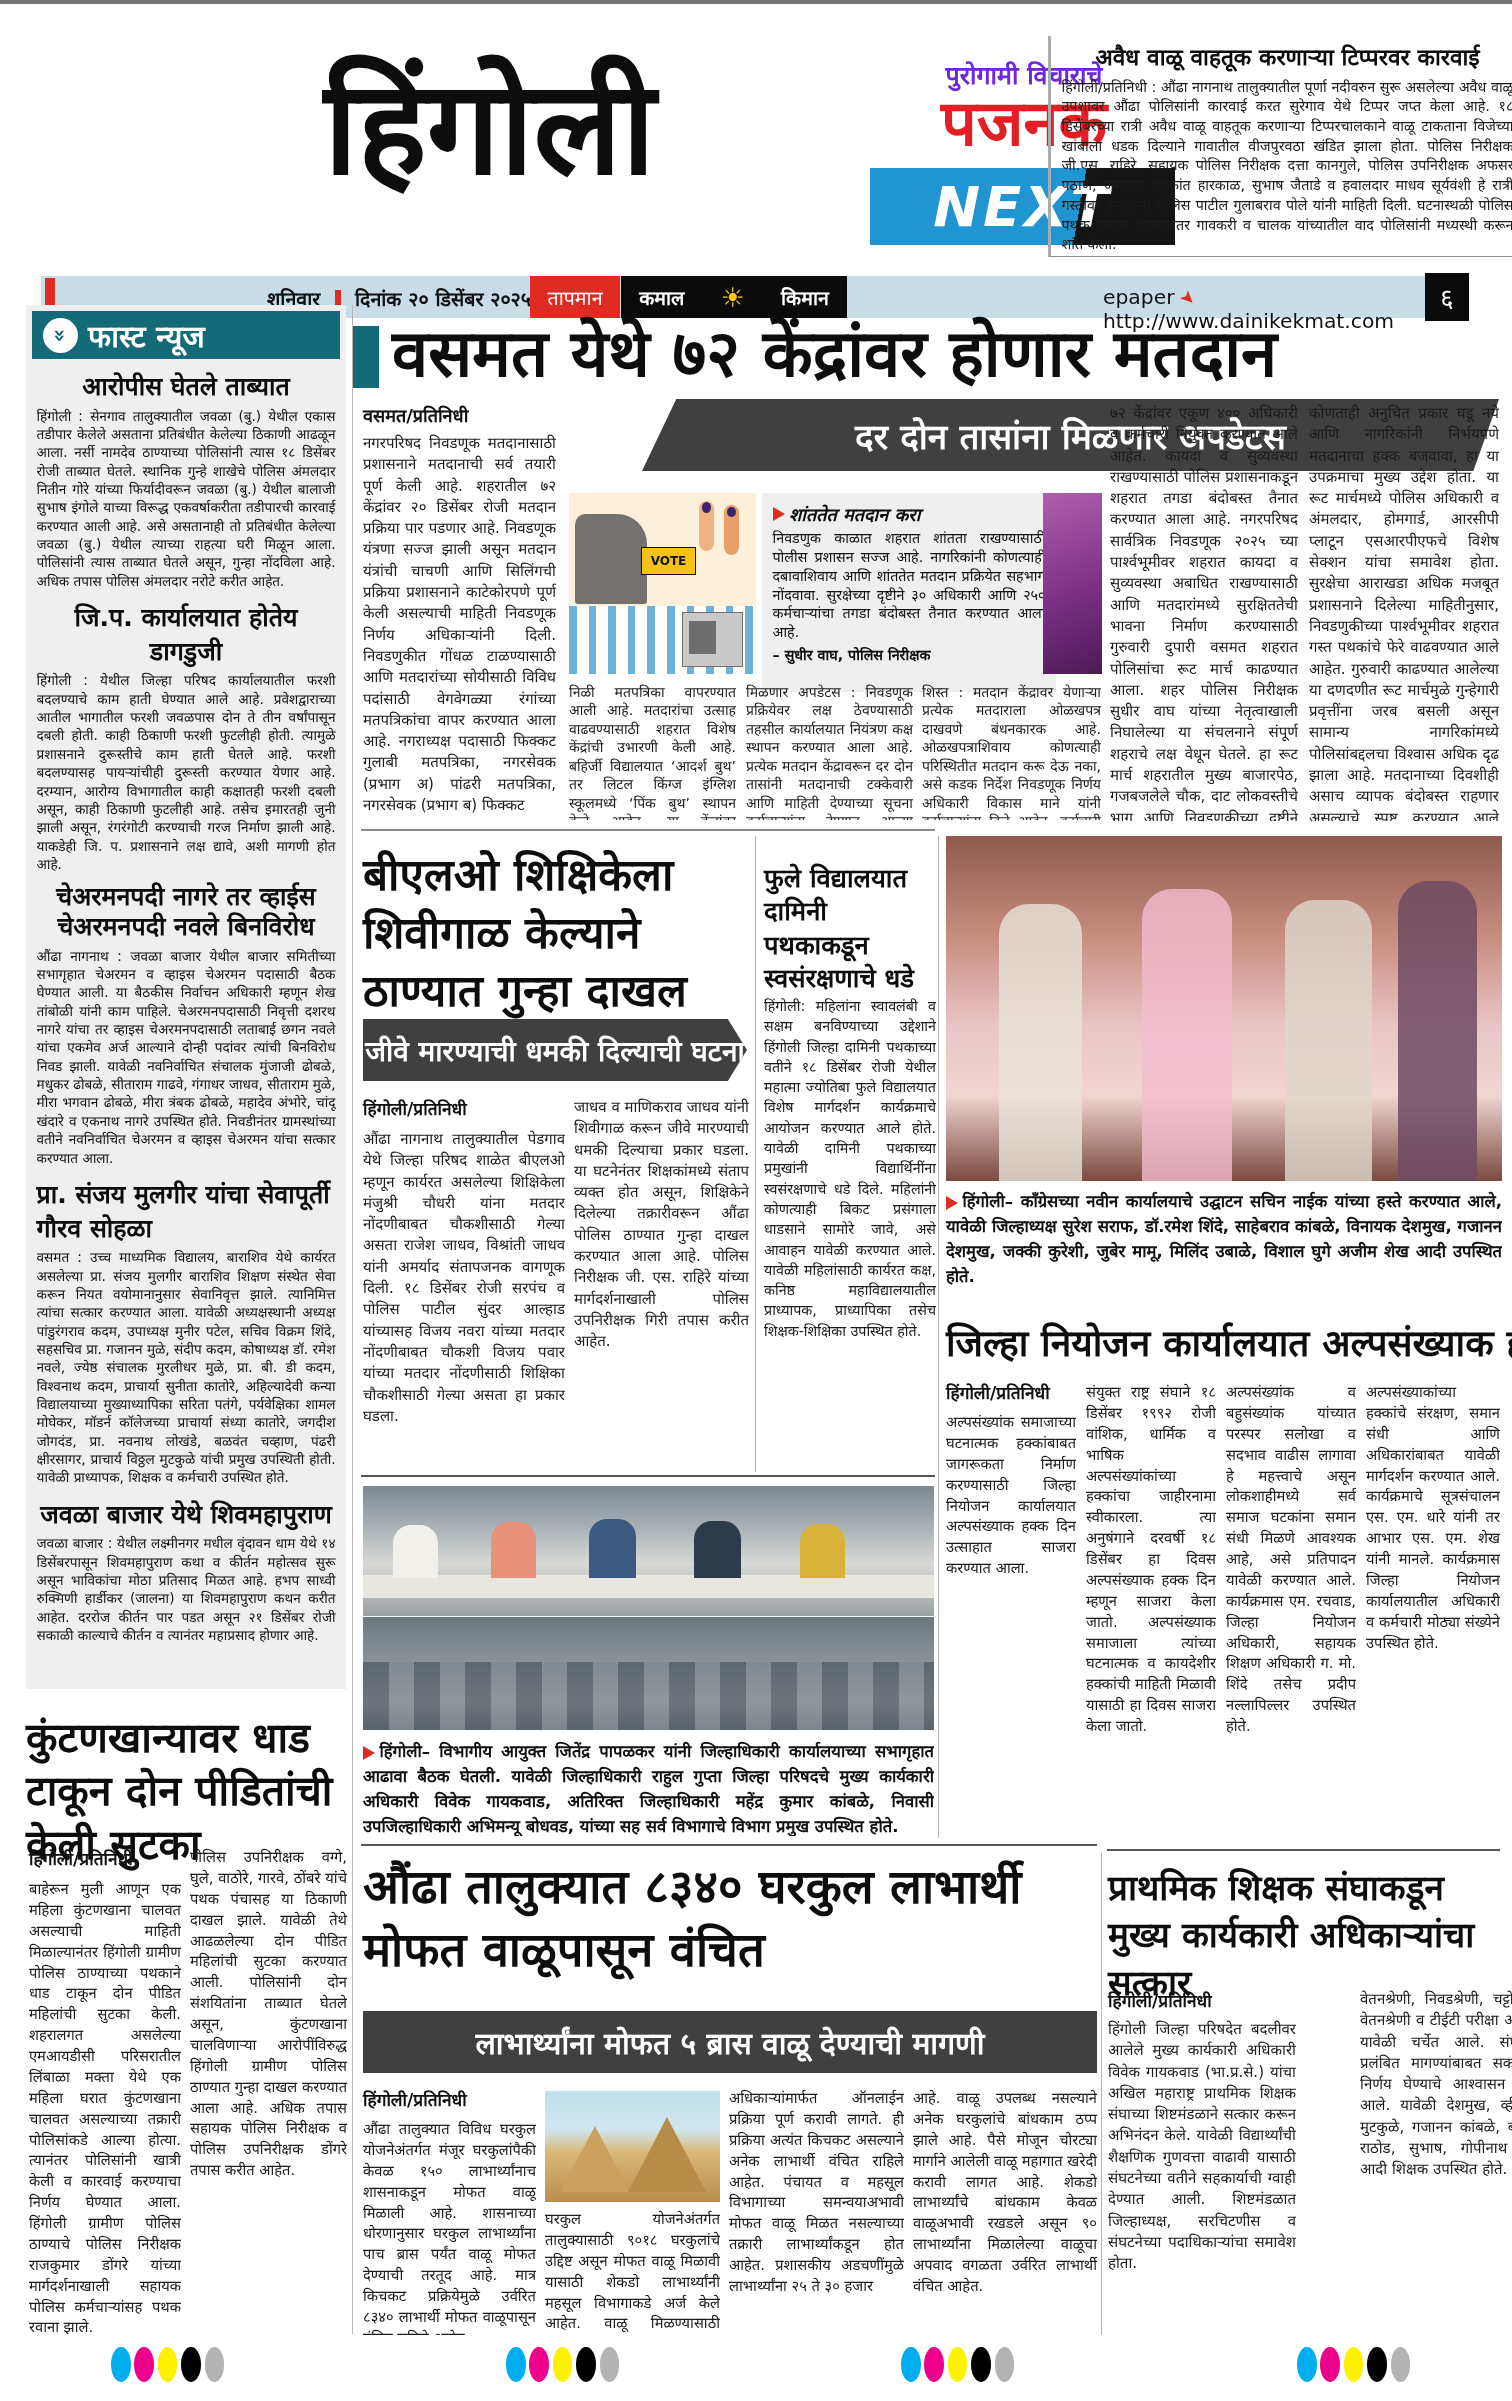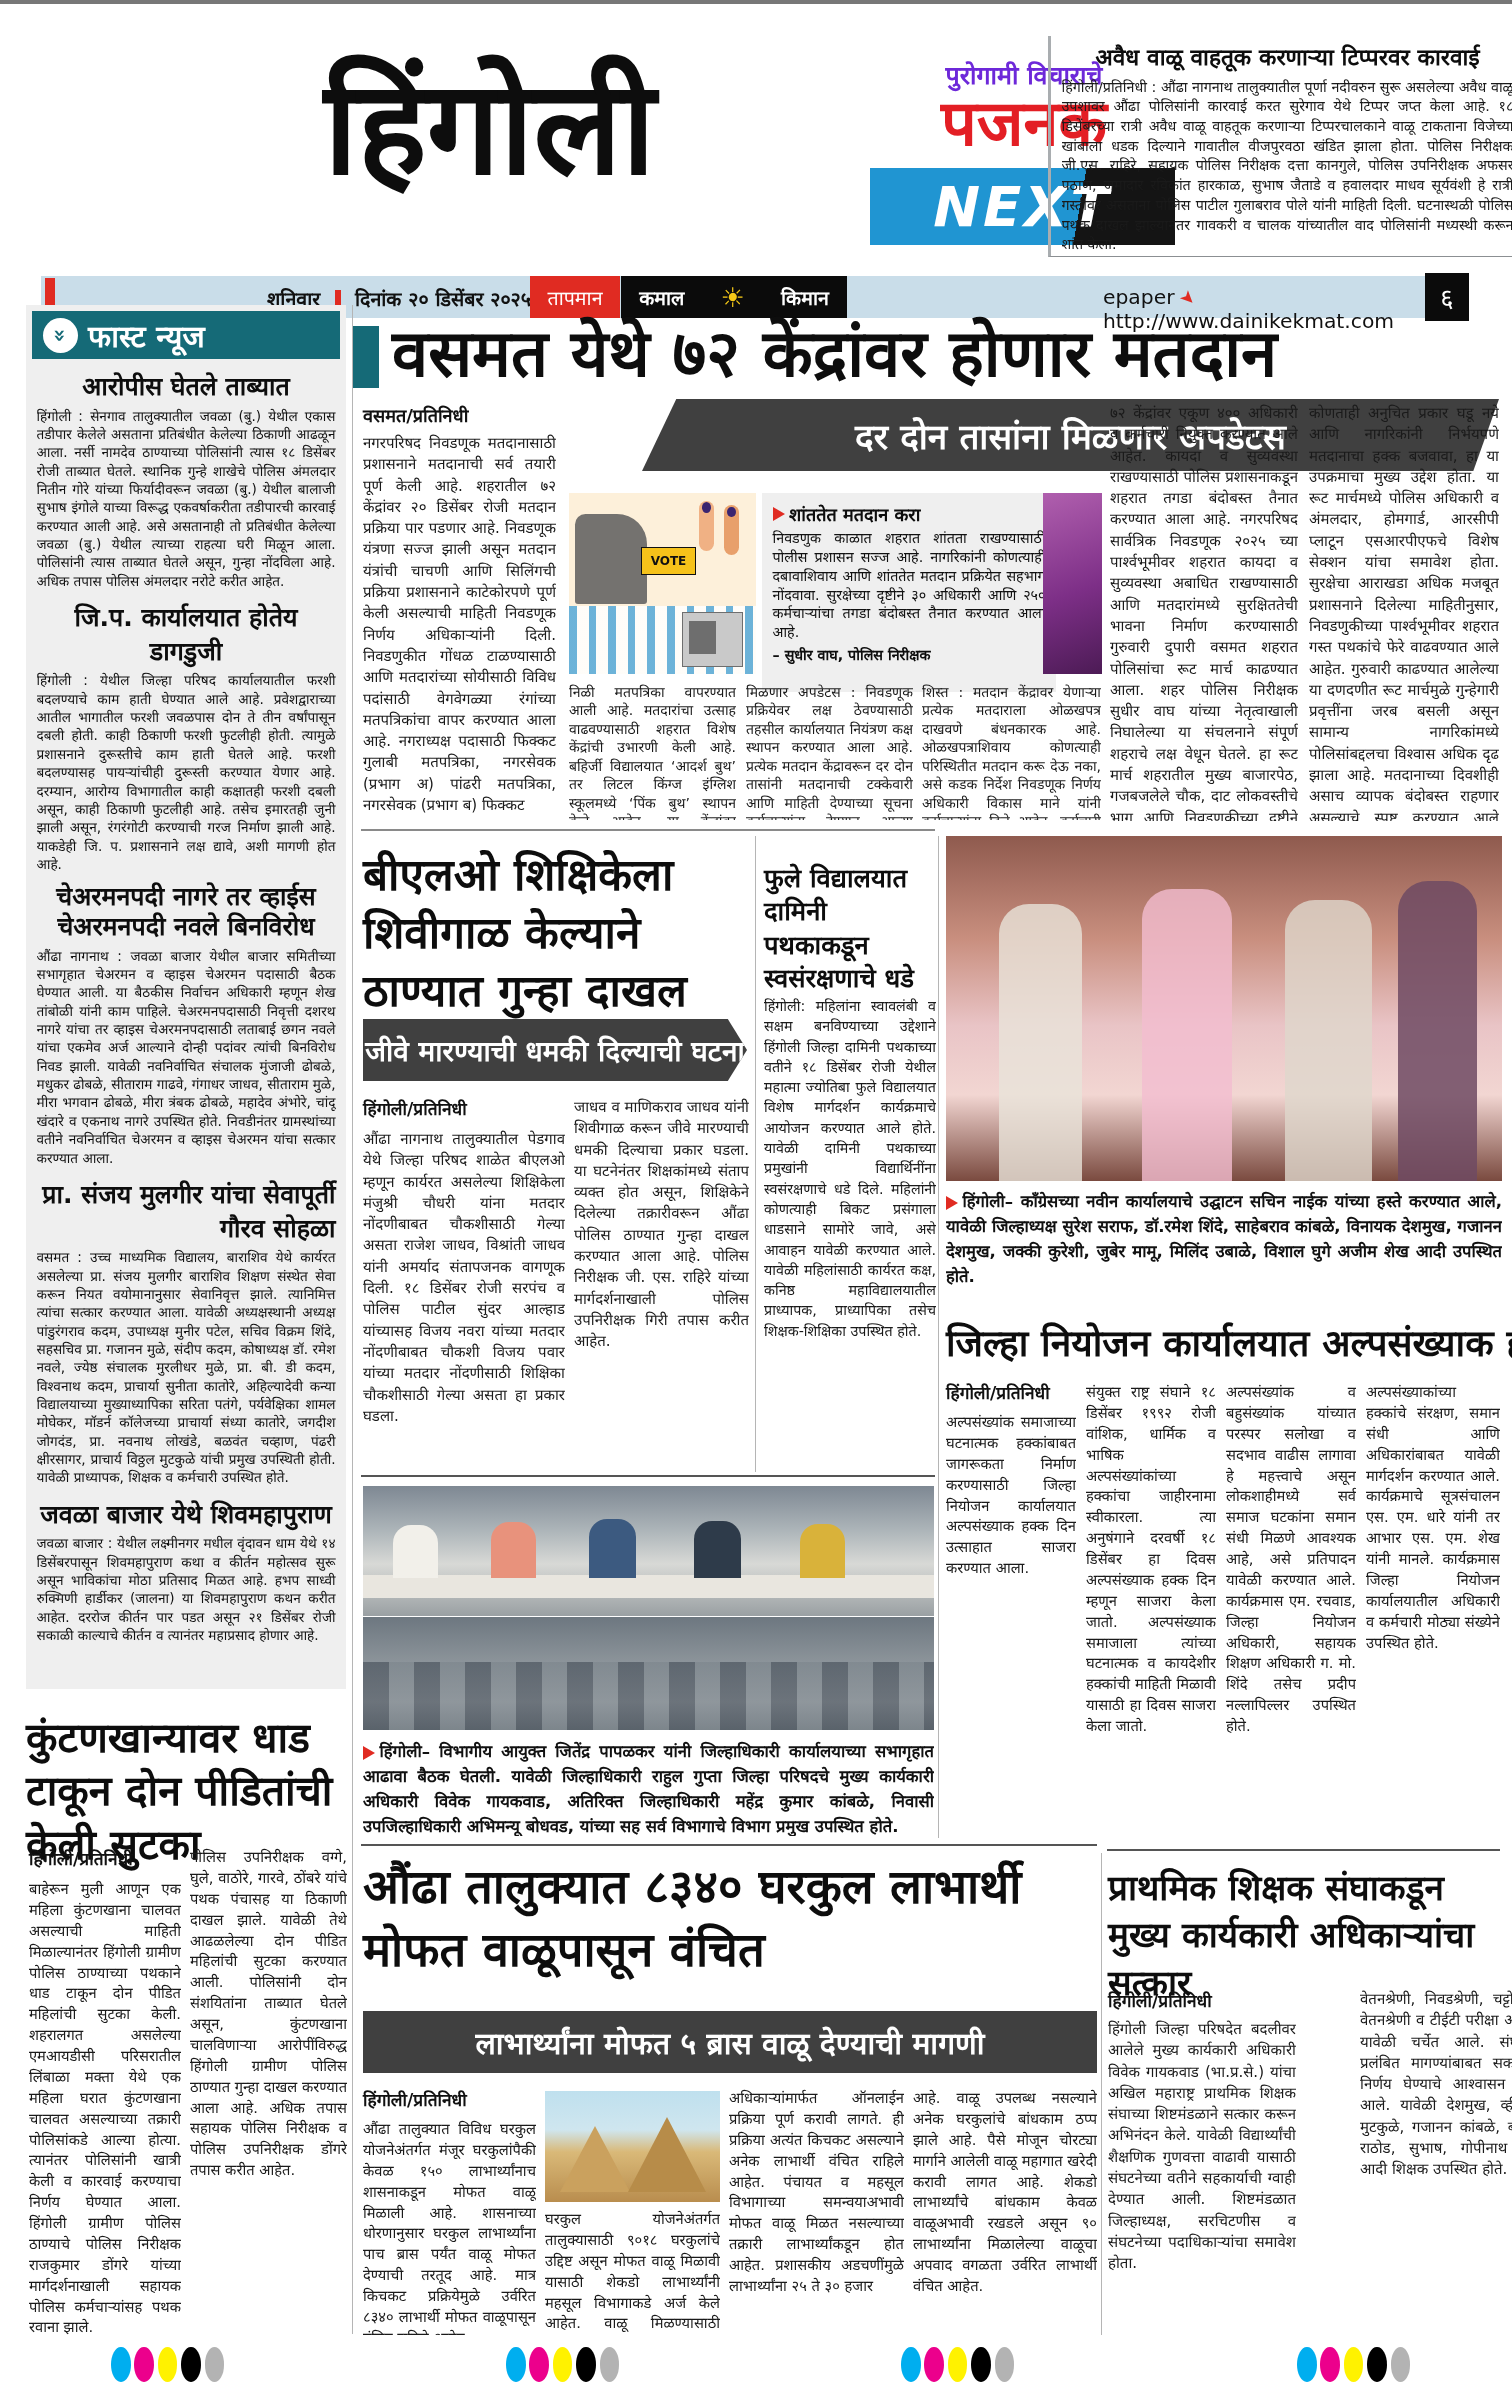--- a/index.html
+++ b/index.html
@@ -80,21 +80,21 @@
     </div>
     <div style="padding:9px 10.5px 0 10.5px;">
       <div class="hd" style="font-size:25px;text-align:center;margin-bottom:4.5px;">जि.प. कार्यालयात होतेय डागडुजी</div>
       <div style="font-size:13.6px;line-height:1.35;text-align:justify;max-height:218px;overflow:hidden;">हिंगोली : येथील जिल्हा परिषद कार्यालयातील फरशी बदलण्याचे काम हाती घेण्यात आले आहे. प्रवेशद्वाराच्या आतील भागातील फरशी जवळपास दोन ते तीन वर्षांपासून दबली होती. काही ठिकाणी फरशी फुटलीही होती. त्यामुळे प्रशासनाने दुरूस्तीचे काम हाती घेतले आहे. फरशी बदलण्यासह पायऱ्यांचीही दुरूस्ती करण्यात येणार आहे. दरम्यान, आरोग्य विभागातील काही कक्षातही फरशी दबली असून, काही ठिकाणी फुटलीही आहे. तसेच इमारतही जुनी झाली असून, रंगरंगोटी करण्याची गरज निर्माण झाली आहे. याकडेही जि. प. प्रशासनाने लक्ष द्यावे, अशी मागणी होत आहे.</div>
     </div>
     <div style="padding:9px 10.5px 0 10.5px;">
       <div class="hd" style="font-size:25px;text-align:center;margin-bottom:4.5px;line-height:1.2;">चेअरमनपदी नागरे तर व्हाईस चेअरमनपदी नवले बिनविरोध</div>
       <div style="font-size:13.6px;line-height:1.35;text-align:justify;max-height:241px;overflow:hidden;">औंढा नागनाथ : जवळा बाजार येथील बाजार समितीच्या सभागृहात चेअरमन व व्हाइस चेअरमन पदासाठी बैठक घेण्यात आली. या बैठकीस निर्वाचन अधिकारी म्हणून शेख तांबोळी यांनी काम पाहिले. चेअरमनपदासाठी निवृत्ती दशरथ नागरे यांचा तर व्हाइस चेअरमनपदासाठी लताबाई छगन नवले यांचा एकमेव अर्ज आल्याने दोन्ही पदांवर त्यांची बिनविरोध निवड झाली. यावेळी नवनिर्वाचित संचालक मुंजाजी ढोबळे, मधुकर ढोबळे, सीताराम गाढवे, गंगाधर जाधव, सीताराम मुळे, मीरा भगवान ढोबळे, मीरा त्रंबक ढोबळे, महादेव अंभोरे, चांदू खंदारे व एकनाथ नागरे उपस्थित होते. निवडीनंतर ग्रामस्थांच्या वतीने नवनिर्वाचित चेअरमन व व्हाइस चेअरमन यांचा सत्कार करण्यात आला.</div>
     </div>
     <div style="padding:9px 10.5px 0 10.5px;">
-      <div class="hd" style="font-size:25px;text-align:right;margin-bottom:4.5px;">प्रा. संजय मुलगीर यांचा सेवापूर्ती गौरव सोहळा</div>
+      <div class="hd" style="font-size:25px;text-align:left;margin-bottom:4.5px;">प्रा. संजय मुलगीर यांचा सेवापूर्ती गौरव सोहळा</div>
       <div style="font-size:13.6px;line-height:1.35;text-align:justify;max-height:316px;overflow:hidden;">वसमत : उच्च माध्यमिक विद्यालय, बाराशिव येथे कार्यरत असलेल्या प्रा. संजय मुलगीर बाराशिव शिक्षण संस्थेत सेवा करून नियत वयोमानानुसार सेवानिवृत्त झाले. त्यानिमित्त त्यांचा सत्कार करण्यात आला. यावेळी अध्यक्षस्थानी अध्यक्ष पांडुरंगराव कदम, उपाध्यक्ष मुनीर पटेल, सचिव विक्रम शिंदे, सहसचिव प्रा. गजानन मुळे, संदीप कदम, कोषाध्यक्ष डॉ. रमेश नवले, ज्येष्ठ संचालक मुरलीधर मुळे, प्रा. बी. डी कदम, विश्वनाथ कदम, प्राचार्या सुनीता कातोरे, अहिल्यादेवी कन्या विद्यालयाच्या मुख्याध्यापिका सरिता पतंगे, पर्यवेक्षिका शामल मोघेकर, मॉडर्न कॉलेजच्या प्राचार्या संध्या कातोरे, जगदीश जोगदंड, प्रा. नवनाथ लोखंडे, बळवंत चव्हाण, पंढरी क्षीरसागर, प्राचार्य विठ्ठल मुटकुळे यांची प्रमुख उपस्थिती होती. यावेळी प्राध्यापक, शिक्षक व कर्मचारी उपस्थित होते.</div>
     </div>
     <div style="padding:9px 10.5px 0 10.5px;">
       <div class="hd" style="font-size:25px;text-align:center;margin-bottom:4.5px;">जवळा बाजार येथे शिवमहापुराण</div>
       <div style="font-size:13.6px;line-height:1.35;text-align:justify;max-height:136px;overflow:hidden;">जवळा बाजार : येथील लक्ष्मीनगर मधील वृंदावन धाम येथे १४ डिसेंबरपासून शिवमहापुराण कथा व कीर्तन महोत्सव सुरू असून भाविकांचा मोठा प्रतिसाद मिळत आहे. हभप साध्वी रुक्मिणी हार्डीकर (जालना) या शिवमहापुराण कथन करीत आहेत. दररोज कीर्तन पार पडत असून २१ डिसेंबर रोजी सकाळी काल्याचे कीर्तन व त्यानंतर महाप्रसाद होणार आहे.</div>
     </div>
   </div>
 
   <div class="vrule" style="left:352px;top:301px;height:2029px;"></div>
 
@@ -115,21 +115,21 @@
     <div class="abs" style="left:155px;top:12px;width:15px;height:50px;background:#e8a06b;border-radius:7.5px;"></div>
     <div class="abs" style="left:158px;top:13.6px;width:9px;height:10.5px;background:#3a2470;border-radius:50%;"></div>
     <div class="abs" style="left:0;top:113px;width:187px;height:68px;background:repeating-linear-gradient(90deg,#53a8d8 0 7.5px,#fff 7.5px 19.6px);opacity:.85;"></div>
     <div class="abs" style="left:113px;top:119px;width:59px;height:53px;background:#c9c9c9;border:1.5px solid #6e6e6e;"></div>
     <div class="abs" style="left:120px;top:128px;width:27px;height:33px;background:#6e6e6e;"></div>
   </div>
 
   <div class="abs gray-panel" style="left:762px;top:489px;width:273px;height:181px;padding:9px 10.5px;overflow:hidden;">
     <div style="display:flex;align-items:center;">
       <span class="tri"></span>
-      <span class="hd" style="font-size:18px;">शांततेत मतदान करा</span>
+      <span class="hd" style="font-size:18px;font-style:italic;">शांततेत मतदान करा</span>
     </div>
     <div style="font-size:14.3px;line-height:1.32;text-align:justify;margin-top:3px;">निवडणुक काळात शहरात शांतता राखण्यासाठी पोलीस प्रशासन सज्ज आहे. नागरिकांनी कोणत्याही दबावाशिवाय आणि शांततेत मतदान प्रक्रियेत सहभाग नोंदवावा. सुरक्षेच्या दृष्टीने ३० अधिकारी आणि २५० कर्मचाऱ्यांचा तगडा बंदोबस्त तैनात करण्यात आला आहे.</div>
     <div class="hd" style="font-size:14.3px;margin-top:3px;">– सुधीर वाघ, पोलिस निरीक्षक</div>
   </div>
 
   <div class="photo" style="left:1043px;top:489px;width:59px;height:181px;background:linear-gradient(160deg,#b05fae 0%,#7d2f87 55%,#4c1b55 100%);"></div>
 
   <div class="body-col" style="left:569px;top:679px;width:167px;height:137px;font-size:14px;line-height:1.32;">निळी मतपत्रिका वापरण्यात आली आहे. मतदारांचा उत्साह वाढवण्यासाठी शहरात विशेष केंद्रांची उभारणी केली आहे. बहिर्जी विद्यालयात ‘आदर्श बुथ’ तर लिटल किंग्ज इंग्लिश स्कूलमध्ये ‘पिंक बुथ’ स्थापन केले आहेत. या केंद्रांवर मतदारांसाठी विशेष सुविधा उपलब्ध केल्या आहेत. दर दोन तासांनी</div>
   <div class="body-col" style="left:746px;top:679px;width:167px;height:137px;font-size:14px;line-height:1.32;">मिळणार अपडेटस : निवडणूक प्रक्रियेवर लक्ष ठेवण्यासाठी तहसील कार्यालयात नियंत्रण कक्ष स्थापन करण्यात आला आहे. प्रत्येक मतदान केंद्रावरून दर दोन तासांनी मतदानाची टक्केवारी आणि माहिती देण्याच्या सूचना कर्मचाऱ्यांना देण्यात आल्या आहेत. कडक सुरक्षा आणि</div>
   <div class="body-col" style="left:922px;top:679px;width:179px;height:137px;font-size:14px;line-height:1.32;">शिस्त : मतदान केंद्रावर येणाऱ्या प्रत्येक मतदाराला ओळखपत्र दाखवणे बंधनकारक आहे. ओळखपत्राशिवाय कोणत्याही परिस्थितीत मतदान करू देऊ नका, असे कडक निर्देश निवडणूक निर्णय अधिकारी विकास माने यांनी कर्मचाऱ्यांना दिले आहेत. कर्मचारी तैनात करण्यात आले आहेत.</div>

